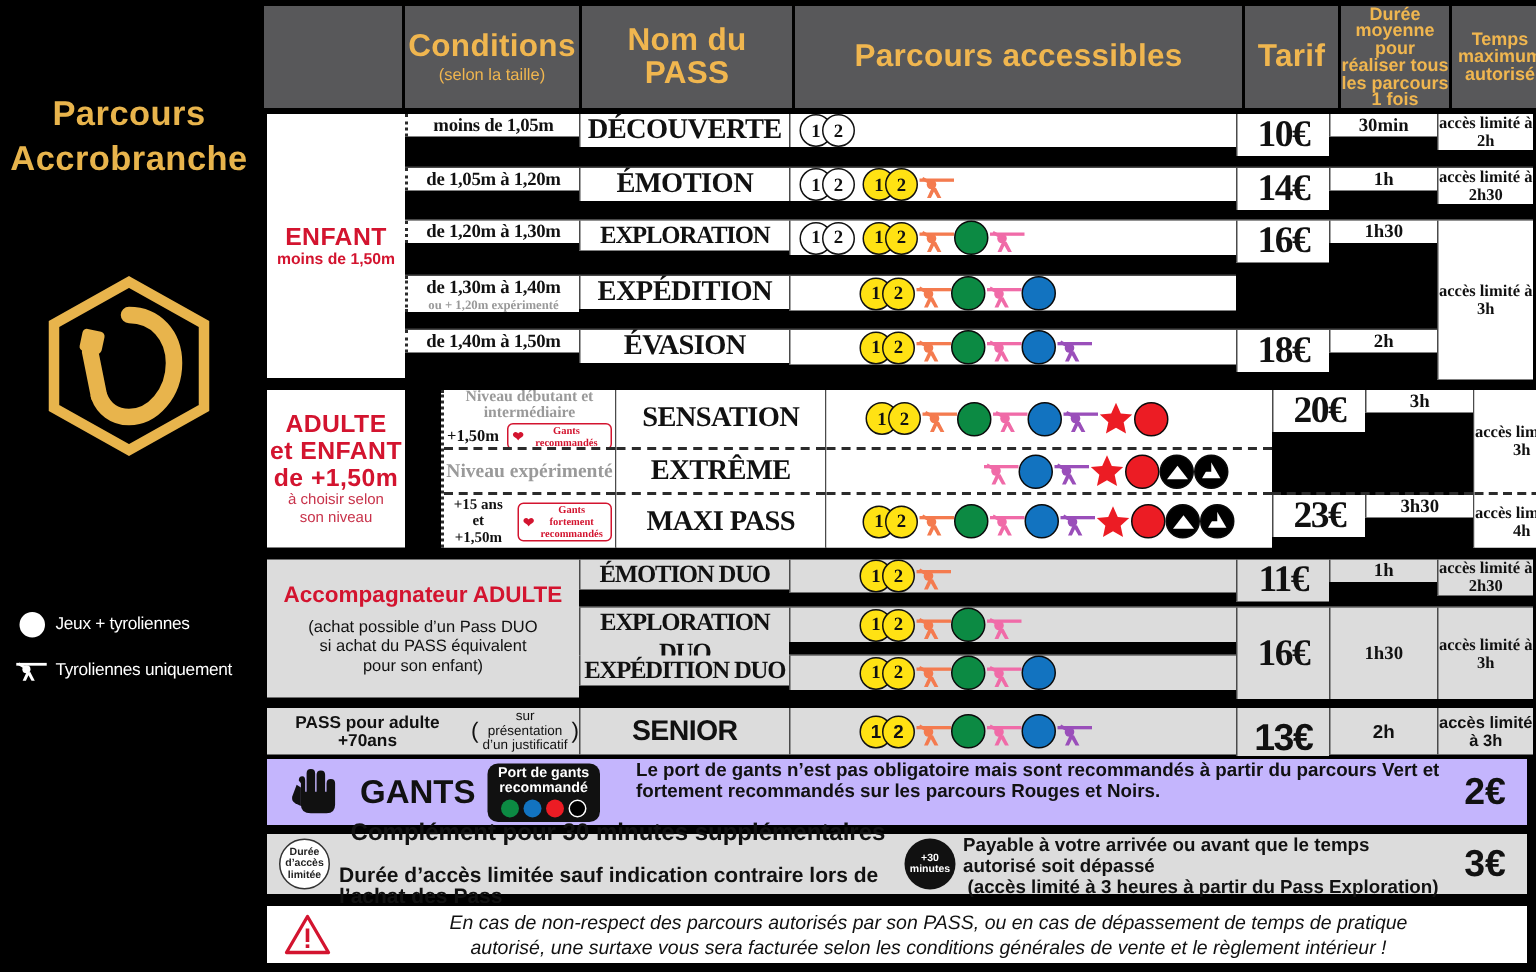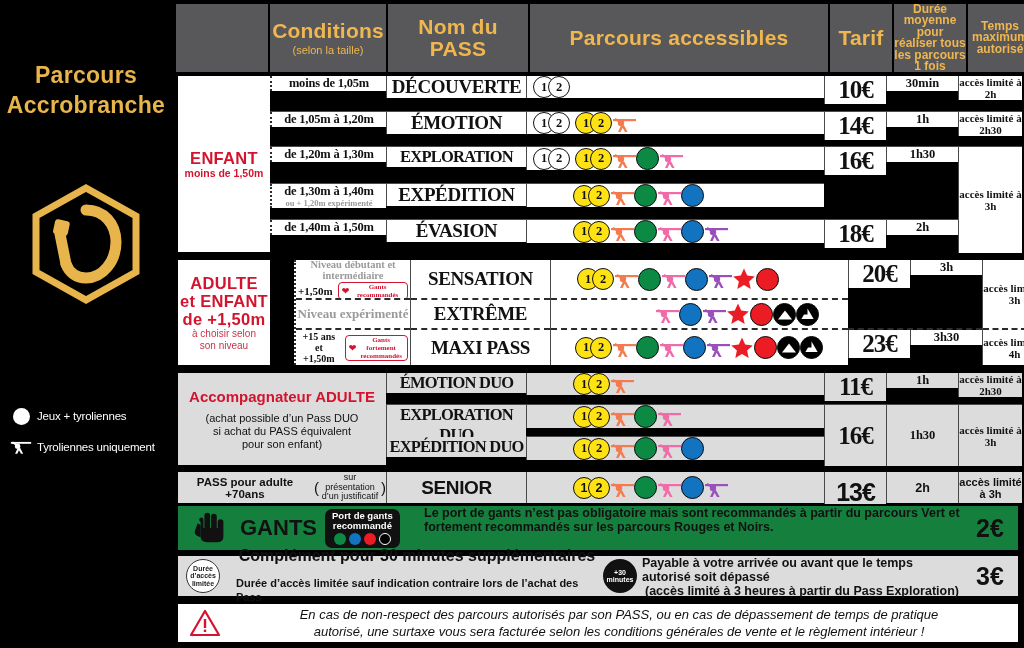--- a/index.html
+++ b/index.html
@@ -108,42 +108,42 @@
   .badge-gants {
     display: inline-flex; align-items: center; gap: 2px;
     border: 1.4px solid #d3142f; border-radius: 4px; background: #fff;
     padding: 0px 3px; color: #d3142f; font-size: 7px; font-weight: bold; line-height: 8px;
     margin-left: 3px;
   }
   .heart { color: #d3142f; font-size: 9px; }
 
   
   .botwrap { position: absolute; left: 4px; width: 844px; }
-  .botrow { display: flex; align-items: stretch; border: 2px solid #000; background: #15803d; }
+  .botrow { display: flex; align-items: stretch; border: 2px solid #000; background: #c4b5fd; }
   .botrow.grey { background: #dcdcdc; }
   .botcell { display: flex; align-items: center; }
 
   .gants-badge {
     background: #111; border-radius: 7px; color: #fff; padding: 2px 7px 3px;
     display: flex; flex-direction: column; align-items: center; justify-content: center;
   }
   .gants-badge .gb-t { font-size: 9.5px; font-weight: bold; line-height: 10px; text-align: center; }
   .gants-badge .gb-dots { display: flex; gap: 3px; margin-top: 2px; }
   .gants-badge .gb-dots i { width: 12px; height: 12px; border-radius: 50%; display: block; }
 
   .circ-badge {
     width: 34px; height: 34px; border-radius: 50%; background: #111; color: #fff;
     display: flex; flex-direction: column; align-items: center; justify-content: center;
     font-size: 7px; font-weight: bold; line-height: 7.5px; text-align: center; flex: 0 0 34px;
   }
   .circ-badge.outline { background: #fff; color: #222; border: 1.6px solid #333; }
 
   .infotxt { font-size: 12.5px; font-weight: bold; color: #111; line-height: 14px; }
   .infotxt.big { font-size: 16px; }
-  .infotxt.sm { font-size: 11px; font-weight: bold; margin-top: 13px; }
+  .infotxt.sm { font-size: 14px; font-weight: bold; margin-top: 13px; }
   .price-big { font-size: 25px; font-weight: bold; color: #111; }
 
   .warnrow {
     display: flex; align-items: center; border: 2px solid #000; background: #fff;
     padding: 3px 6px;
   }
   .warn-txt { font-size: 13px; color: #111; font-style: italic; line-height: 17px; text-align: center; flex: 1; }
 </style>
 </head>
 <body>
@@ -846,21 +846,21 @@
           <div class="infotxt">fortement recommandés sur les parcours Rouges et Noirs.</div>
         </div>
         <div class="botcell" style="width:56px;flex:0 0 56px;justify-content:center;">
           <span class="price-big">2€</span>
         </div>
       </div>
     </div>
 
     <div class="botwrap" style="top:554px;">
       <div class="botrow grey" style="height:44px;">
-        <div class="botcell" style="width:420px;flex:0 0 420px;padding-left:8px;gap:16px;">
+        <div class="botcell" style="width:420px;flex:0 0 420px;padding-left:8px;gap:6px;">
           <span class="circ-badge outline">
             <span>Durée</span>
             <span>d’accès</span>
             <span>limitée</span>
           </span>
           <span style="display:flex;flex-direction:column;align-items:center;flex:1;">
             <span class="infotxt big">Complément pour 30 minutes supplémentaires</span>
             <span class="infotxt sm">Durée d’accès limitée sauf indication contraire lors de l’achat des Pass</span>
           </span>
         </div>

